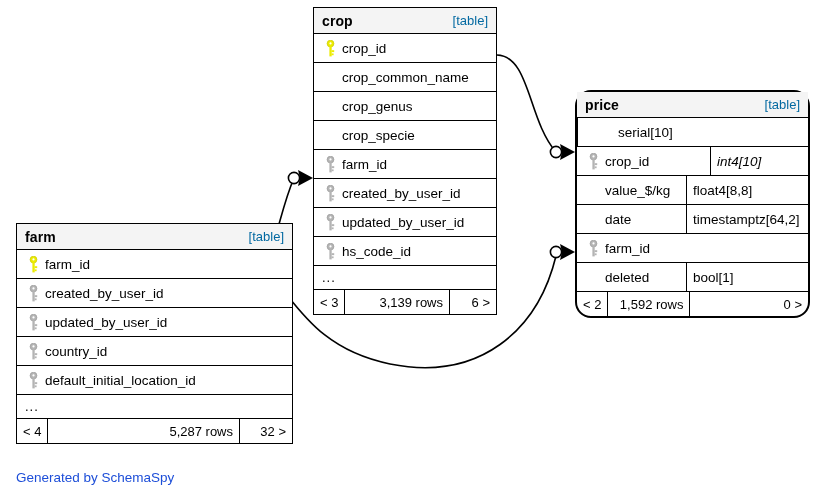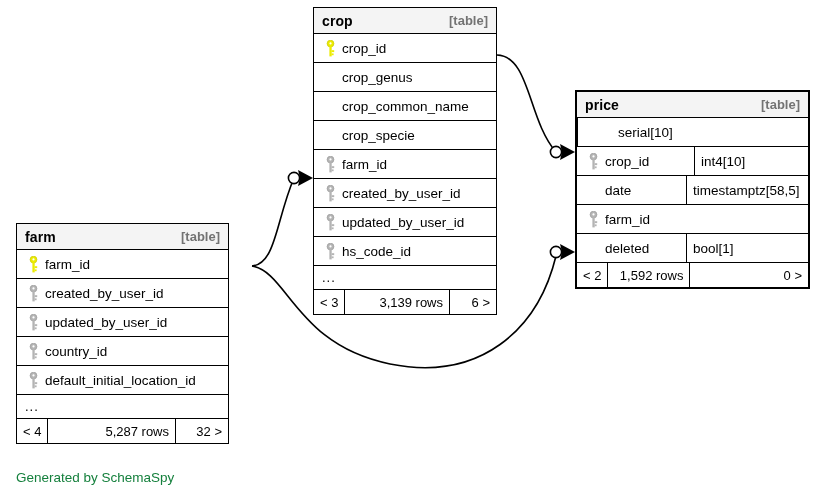--- a/index.html
+++ b/index.html
@@ -29,41 +29,40 @@
   }
   .tbl {
     position: absolute;
     background: #ffffff;
     border: 2px solid #000000;
     box-sizing: border-box;
     font-size: 13.5px;
     color: #000000;
   }
   .tbl.thin { border-width: 1.6px; }
-  .tbl.thick { border-width: 2.4px; }
+  .tbl.thick { border-width: 2.4px; border-radius: 16px; }
 
   .tbl .hdr {
     background: #f4f4f4;
     border-bottom: 1.6px solid #000;
     height: 26px;
     display: flex;
     align-items: center;
     padding: 0 8px;
     box-sizing: border-box;
   }
   .tbl .hdr .tname {
     font-weight: bold;
     font-size: 14px;
     letter-spacing: 0.1px;
   }
   .tbl .hdr .ttag {
     margin-left: auto;
     font-size: 13px;
-    color: #737373;
-    font-weight: bold;
+    color: #0369a1;
   }
 
   .row {
     height: 29px;
     display: flex;
     align-items: center;
     border-bottom: 1.6px solid #000;
     box-sizing: border-box;
   }
   .row:last-child { border-bottom: none; }
@@ -141,21 +140,21 @@
     align-items: center;
     justify-content: flex-end;
     height: 100%;
     box-sizing: border-box;
     flex: 0 0 auto;
   }
 
   .credit {
     position: absolute;
     font-size: 13.5px;
-    color: #15803d;
+    color: #1d4ed8;
     white-space: nowrap;
   }
 </style>
 </head>
 <body>
 
 <div id="canvas">
 
   <svg class="edges" viewBox="0 0 826 499">
 
@@ -191,28 +190,28 @@
             <rect x="5.6" y="13.4" width="2.0" height="1.8" fill="#ecec00"></rect>
           </svg>
         </span>
         <span class="colname">crop_id</span>
       </div>
     </div>
 
     <div class="row">
       <div class="cell-name">
         <span class="keyslot"></span>
+        <span class="colname">crop_common_name</span>
+      </div>
+    </div>
+
+    <div class="row">
+      <div class="cell-name">
+        <span class="keyslot"></span>
         <span class="colname">crop_genus</span>
-      </div>
-    </div>
-
-    <div class="row">
-      <div class="cell-name">
-        <span class="keyslot"></span>
-        <span class="colname">crop_common_name</span>
       </div>
     </div>
 
     <div class="row">
       <div class="cell-name">
         <span class="keyslot"></span>
         <span class="colname">crop_specie</span>
       </div>
     </div>
 
@@ -301,30 +300,37 @@
           <svg width="9" height="17" viewBox="0 0 9 17">
             <circle cx="4.5" cy="3.6" r="3.4" fill="#b4b4b4" stroke="#9a9a9a" stroke-width="0.7"></circle>
             <circle cx="4.5" cy="3.4" r="1.1" fill="#ffffff"></circle>
             <rect x="3.4" y="6" width="2.3" height="10.4" fill="#b4b4b4"></rect>
             <rect x="5.6" y="10.2" width="2.6" height="1.9" fill="#b4b4b4"></rect>
             <rect x="5.6" y="13.4" width="2.0" height="1.8" fill="#b4b4b4"></rect>
           </svg>
         </span>
         <span class="colname">crop_id</span>
       </div>
-      <div class="cell-type" style="width:114px;">int4[10]</div>
-    </div>
-
+      <div class="cell-type" style="width:98px;font-style:italic;">int4[10]</div>
+    </div>
+
+    <div class="row">
+      <div class="cell-name">
+        <span class="keyslot"></span>
+        <span class="colname">value_$/kg</span>
+      </div>
+      <div class="cell-type" style="width:122px;">float4[8,8]</div>
+    </div>
 
     <div class="row">
       <div class="cell-name">
         <span class="keyslot"></span>
         <span class="colname">date</span>
       </div>
-      <div class="cell-type" style="width:122px;">timestamptz[58,5]</div>
+      <div class="cell-type" style="width:122px;">timestamptz[64,2]</div>
     </div>
 
     <div class="row">
       <div class="cell-name">
         <span class="keyslot">
           <svg width="9" height="17" viewBox="0 0 9 17">
             <circle cx="4.5" cy="3.6" r="3.4" fill="#b4b4b4" stroke="#9a9a9a" stroke-width="0.7"></circle>
             <circle cx="4.5" cy="3.4" r="1.1" fill="#ffffff"></circle>
             <rect x="3.4" y="6" width="2.3" height="10.4" fill="#b4b4b4"></rect>
             <rect x="5.6" y="10.2" width="2.6" height="1.9" fill="#b4b4b4"></rect>
@@ -343,21 +349,21 @@
       <div class="cell-type" style="width:122px;">bool[1]</div>
     </div>
 
     <div class="foot">
       <div class="fl">&lt; 2</div>
       <div class="fm" style="flex:0 0 83px;">1,592 rows</div>
       <div class="fr" style="flex:1 1 auto;">0 &gt;</div>
     </div>
   </div>
 
-  <div class="tbl thin" id="tbl-farm" style="left:16px; top:223px; width:213px;">
+  <div class="tbl thin" id="tbl-farm" style="left:16px; top:223px; width:277px;">
     <div class="hdr">
       <span class="tname">farm</span>
       <span class="ttag">[table]</span>
     </div>
 
     <div class="row">
       <div class="cell-name">
         <span class="keyslot">
           <svg width="9" height="17" viewBox="0 0 9 17">
             <circle cx="4.5" cy="3.6" r="3.4" fill="#ecec00" stroke="#c9c900" stroke-width="0.7"></circle>

